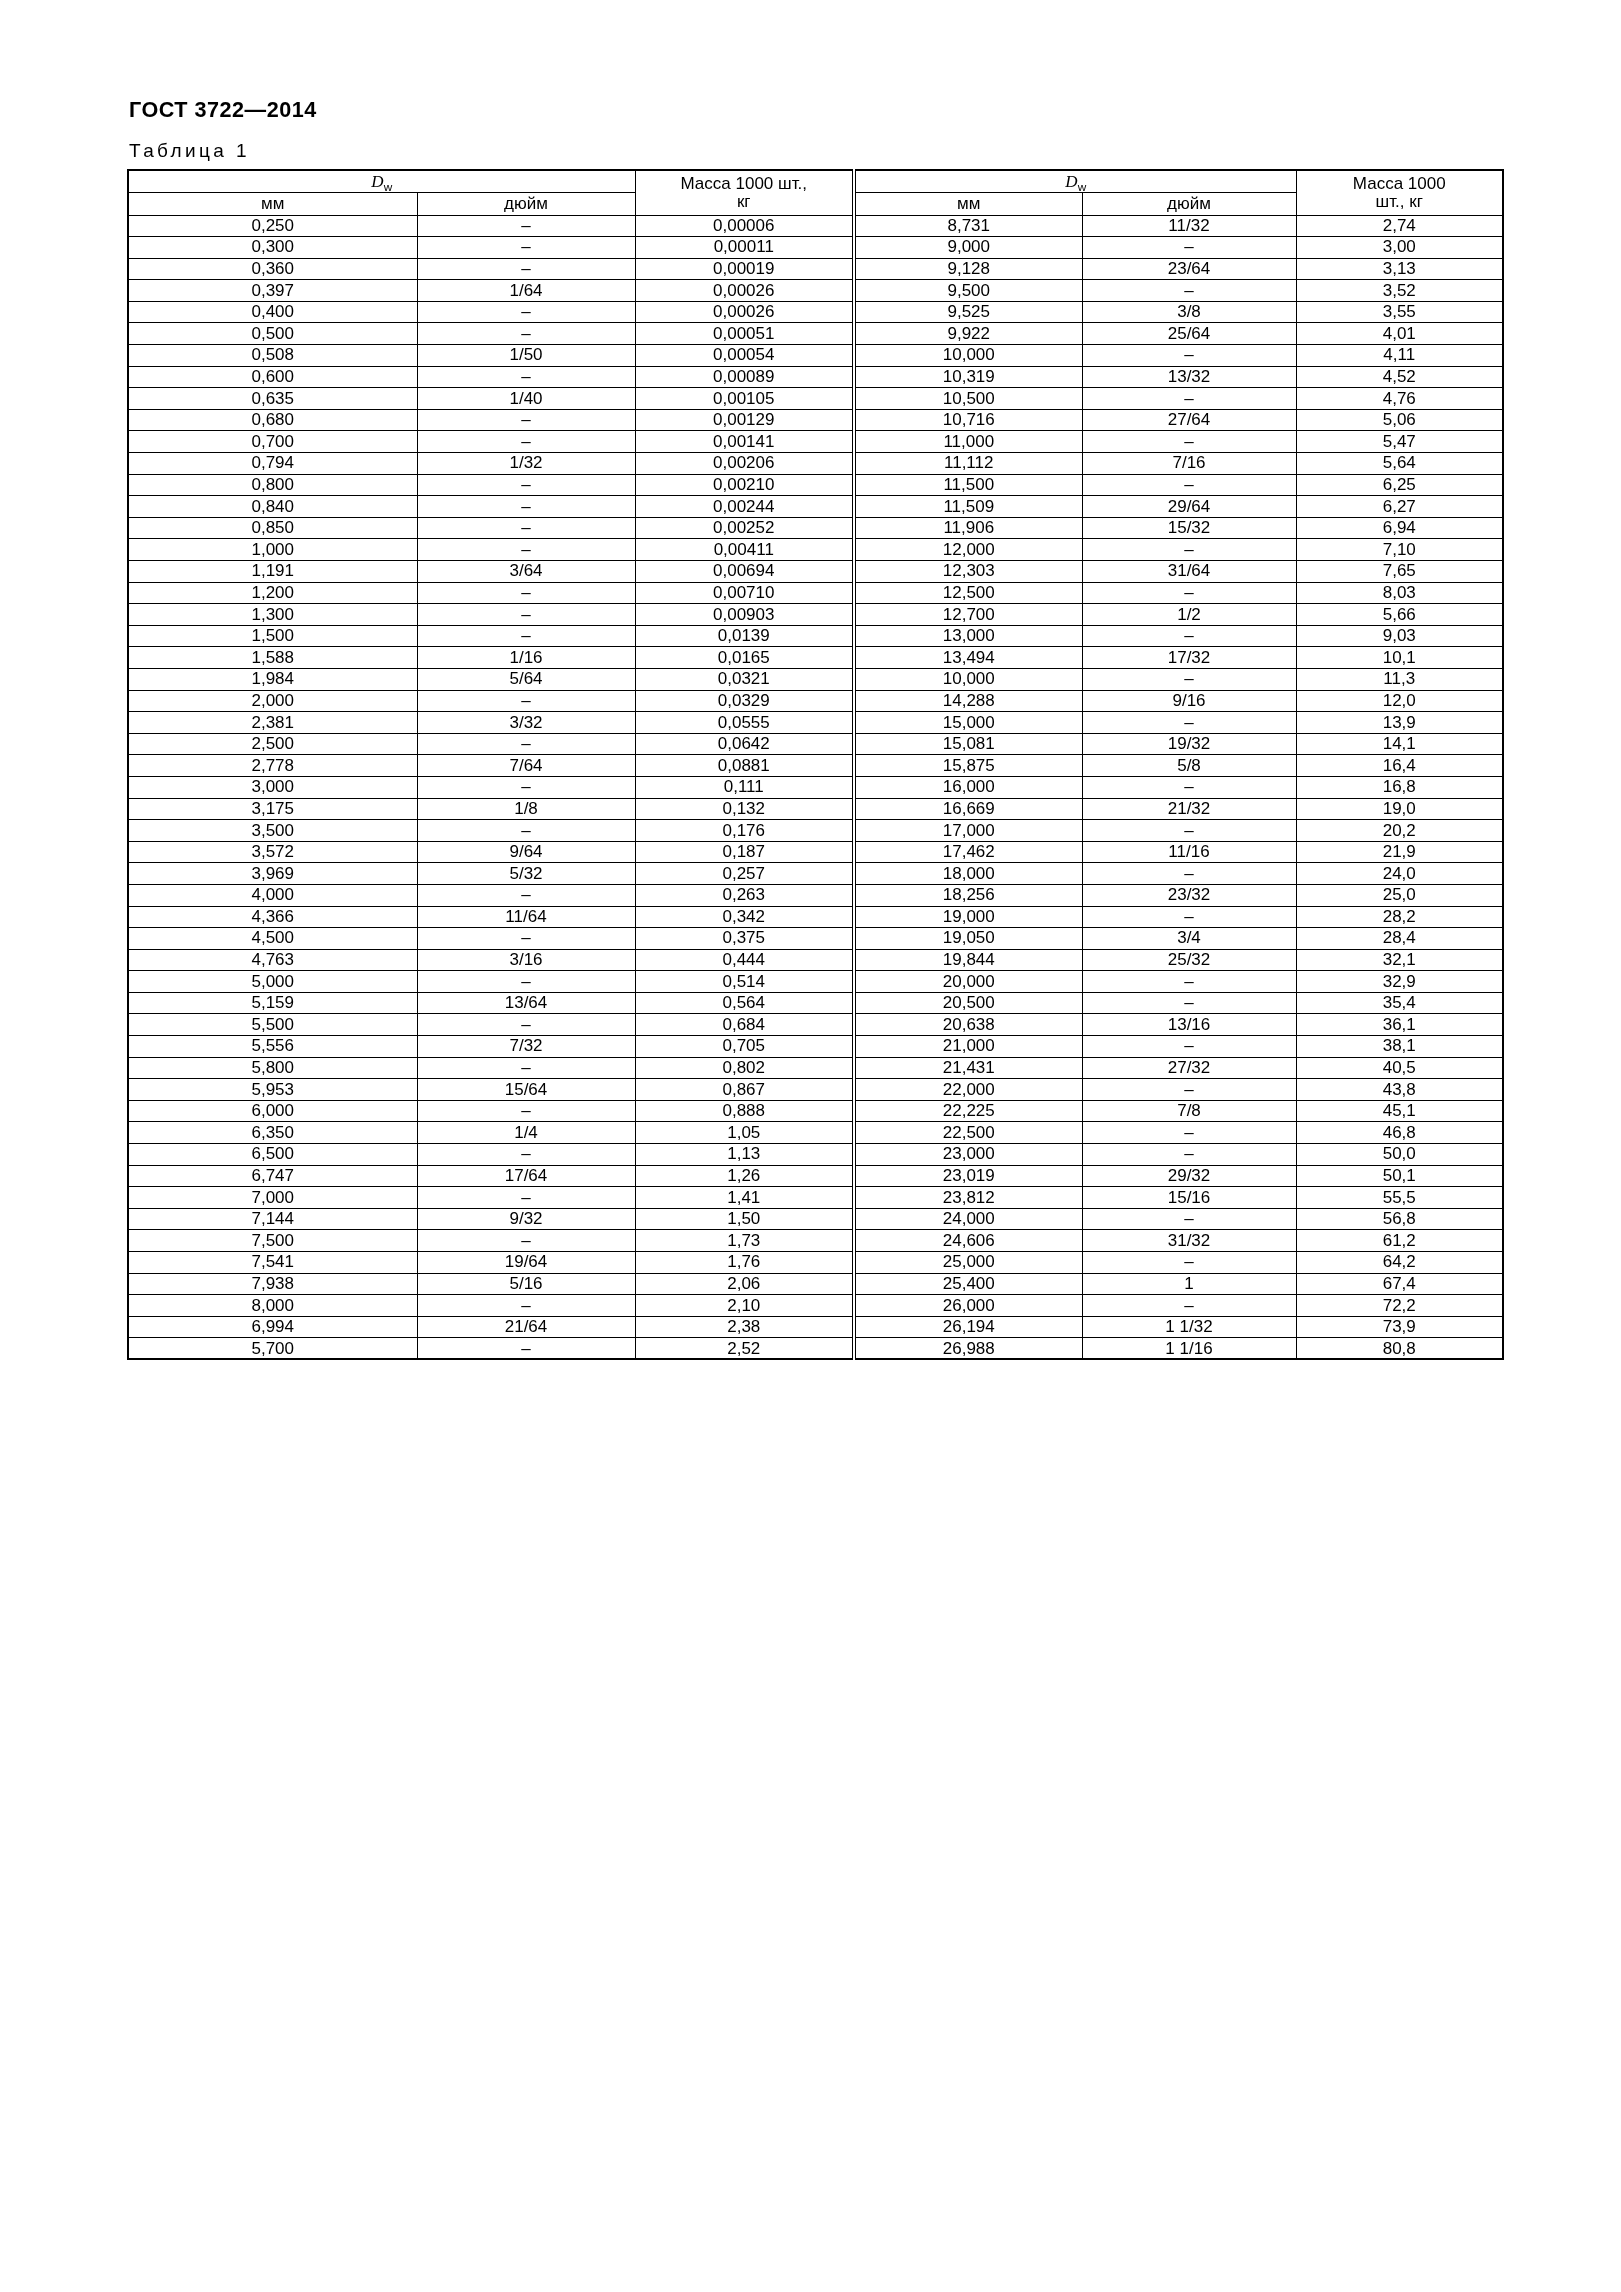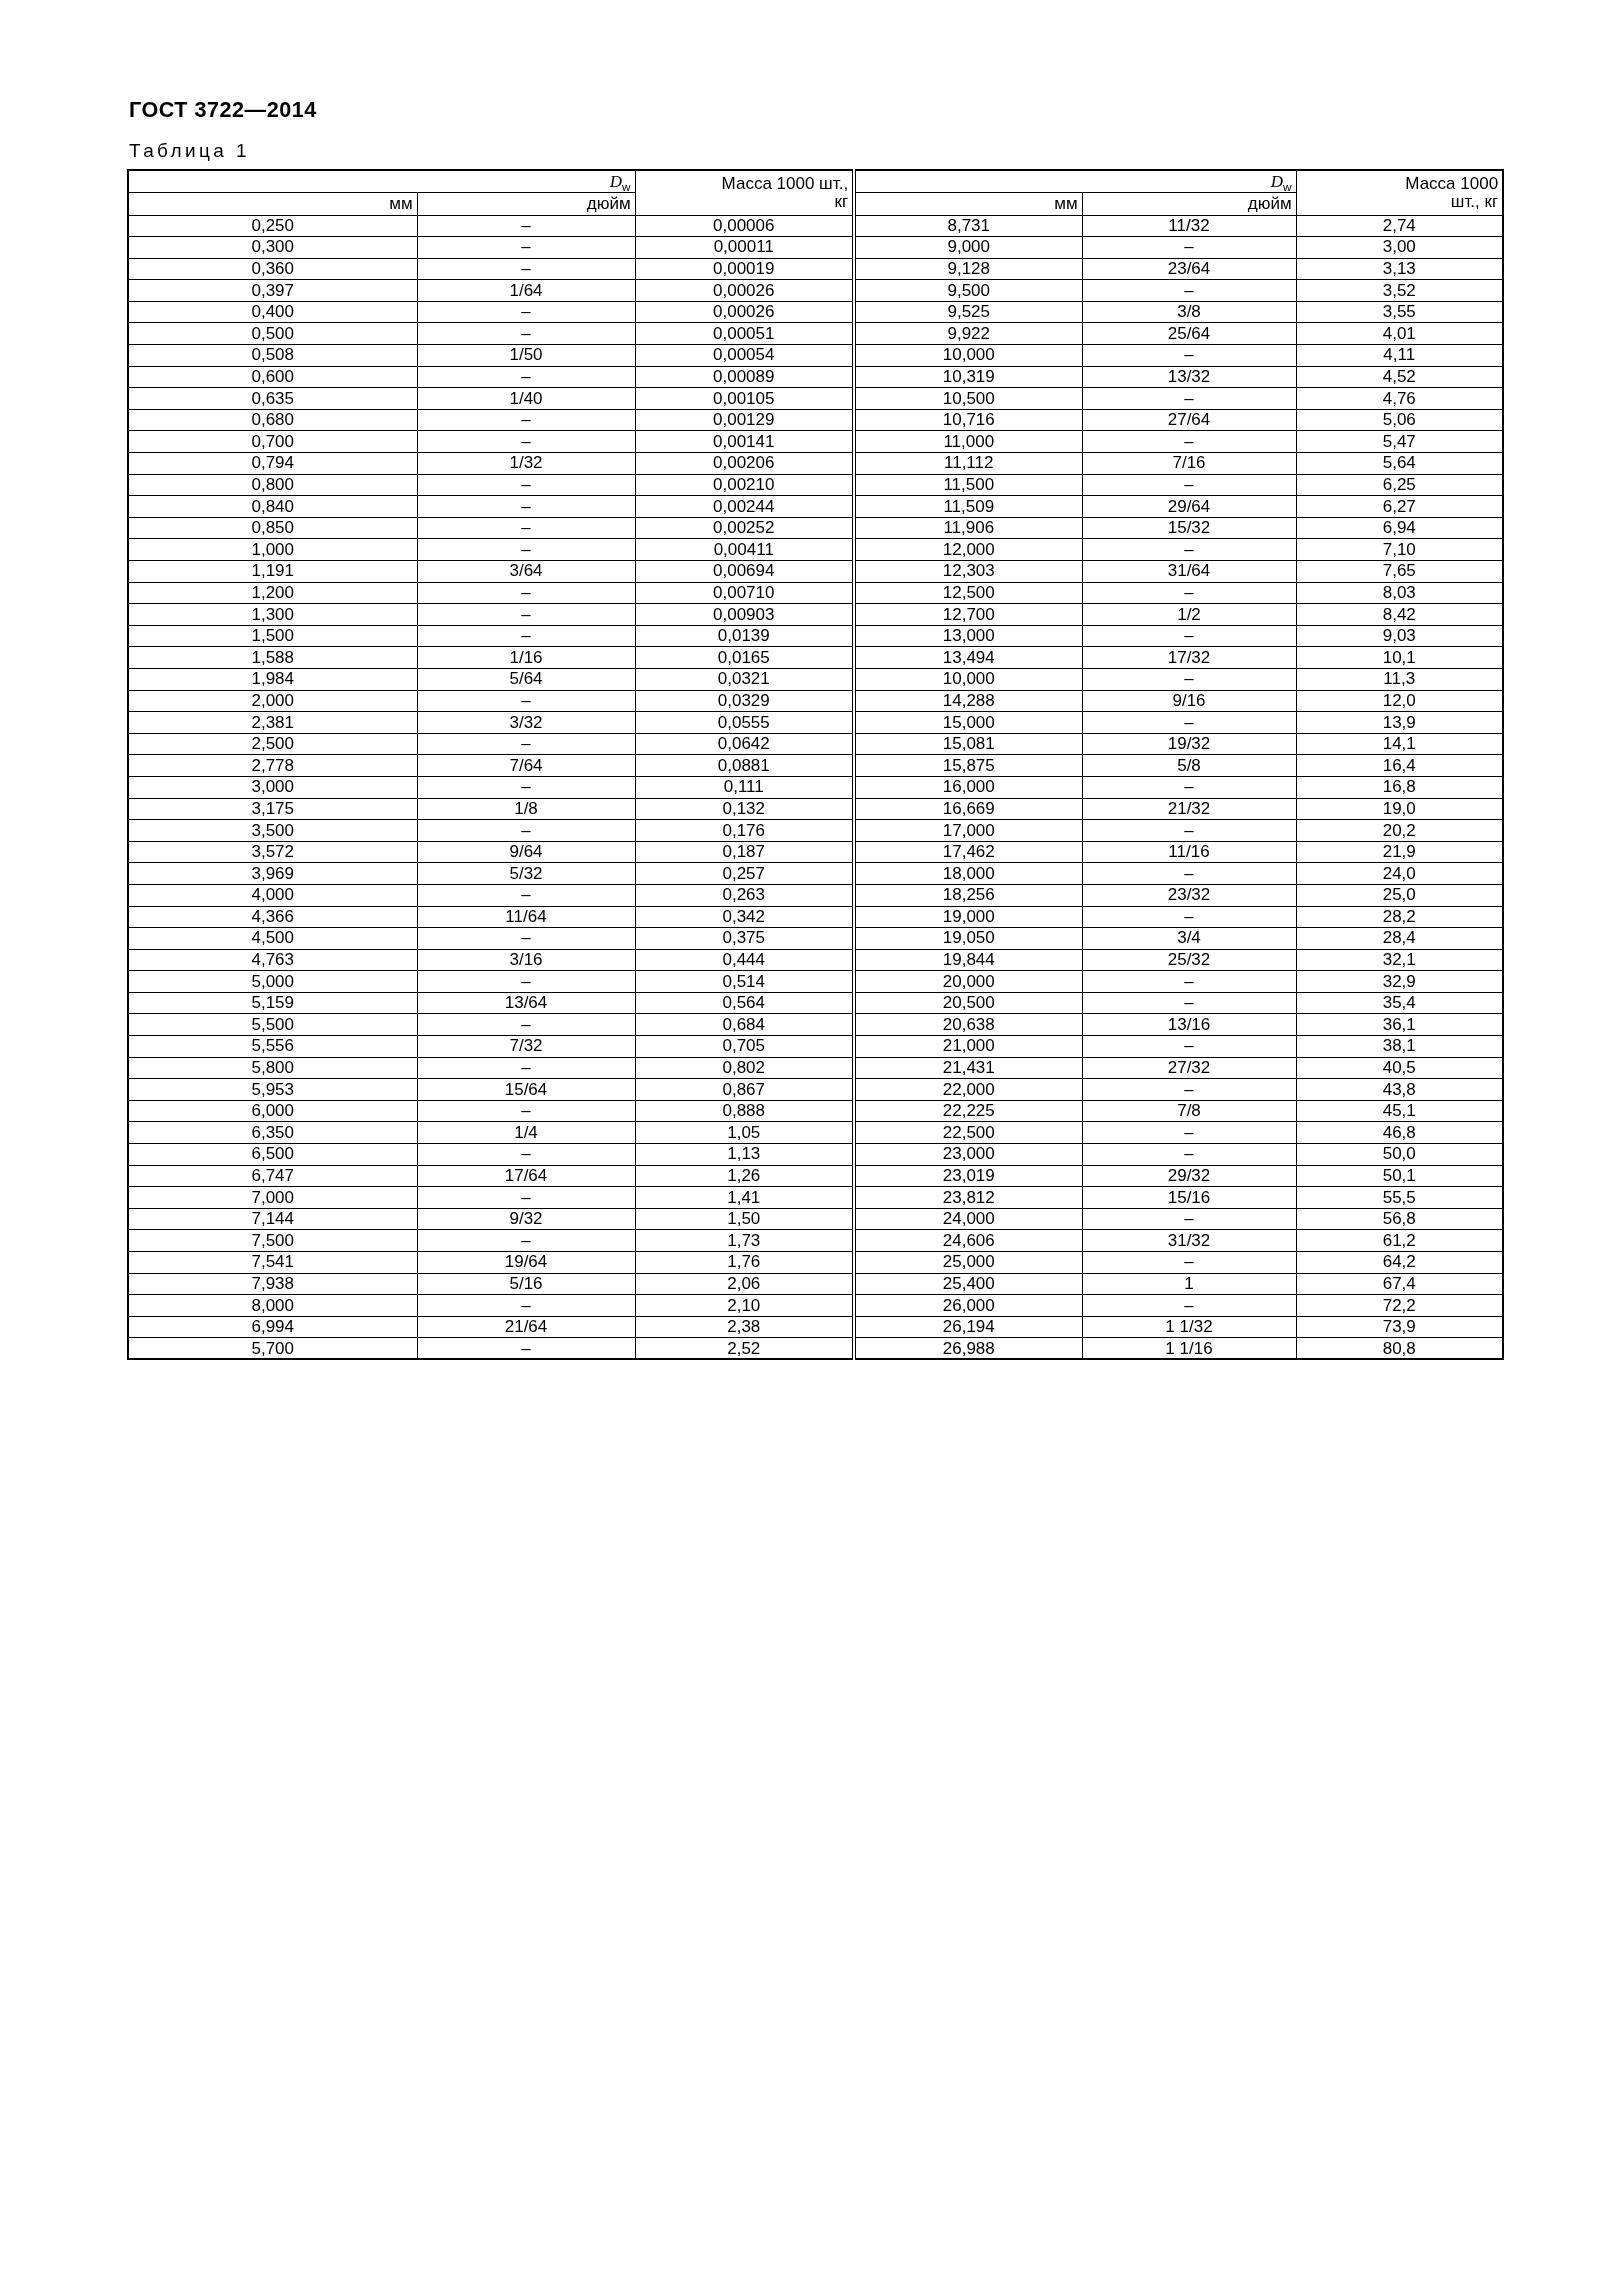--- a/index.html
+++ b/index.html
@@ -42,21 +42,21 @@
     font-weight: 400;
     font-size: 17px;
     text-align: center;
     vertical-align: middle;
     padding: 0 3.9px;
     height: 21.6px;
     line-height: 1.05;
     white-space: nowrap;
     overflow: hidden;
   }
-  .main thead th { height: 22.5px; text-align: right; }
+  .main thead th { height: 22.5px; }
   .main .mid { border-left: 4.9px double #000; }
   .dw i { font-style: italic; font-family: "Liberation Serif", serif; }
   .dw sub { font-size: 11.8px; line-height: 0; }
   .page-number {
     position: absolute;
     left: 130px;
     top: 2115px;
     font-size: 20.6px;
   }
 </style>
@@ -246,21 +246,21 @@
     <td class="mid">12,500</td>
     <td>–</td>
     <td>8,03</td>
   </tr>
         <tr>
     <td>1,300</td>
     <td>–</td>
     <td>0,00903</td>
     <td class="mid">12,700</td>
     <td>1/2</td>
-    <td>8,42</td>
+    <td>5,66</td>
   </tr>
         <tr>
     <td>1,500</td>
     <td>–</td>
     <td>0,0139</td>
     <td class="mid">13,000</td>
     <td>–</td>
     <td>9,03</td>
   </tr>
         <tr>

